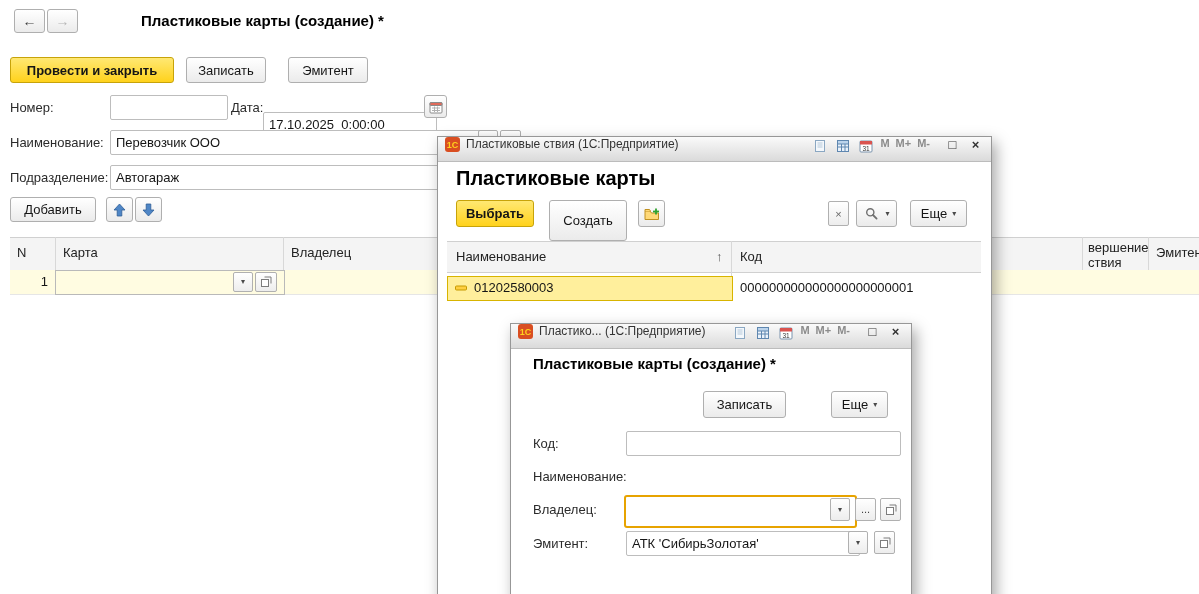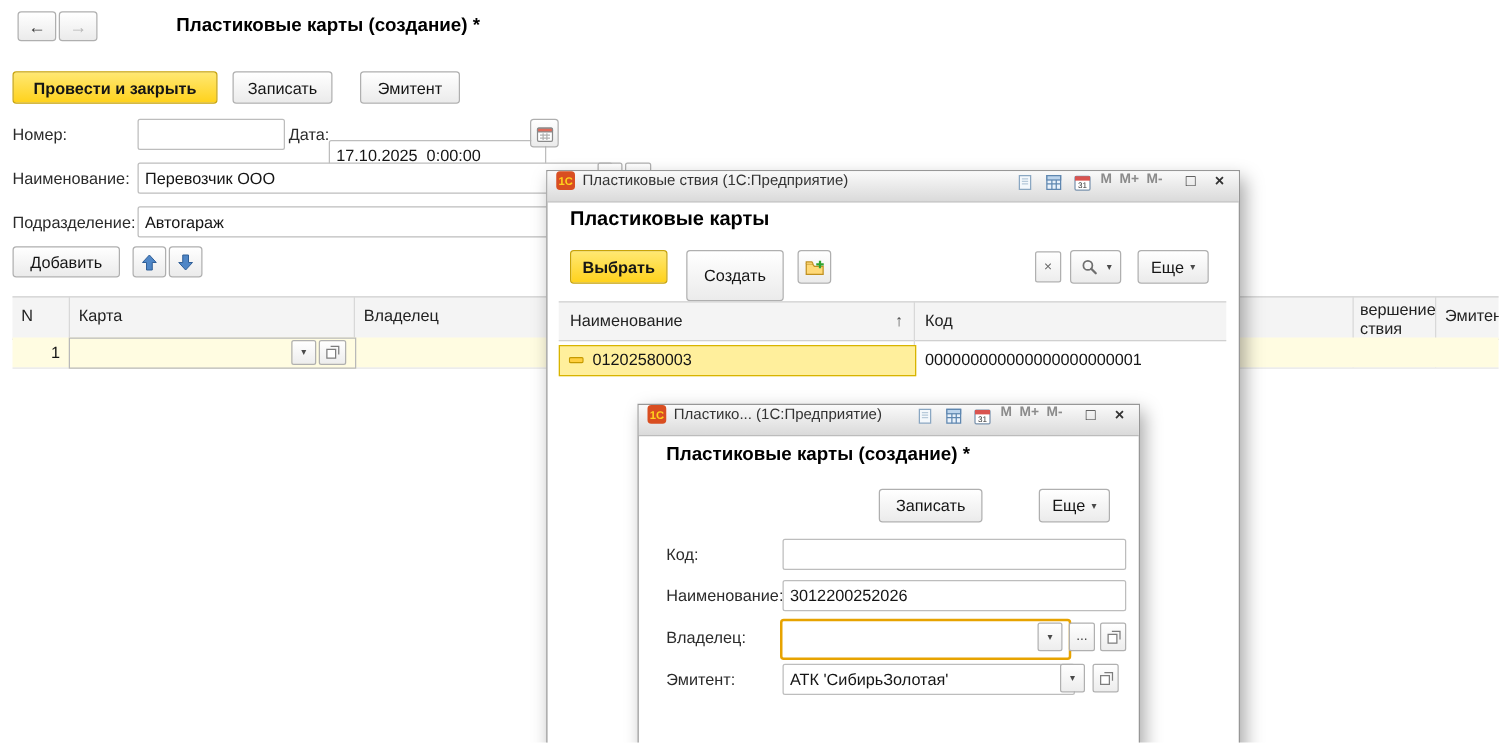--- a/index.html
+++ b/index.html
@@ -171,21 +171,21 @@
           <text x="7" y="11.5" font-size="6.5" text-anchor="middle" fill="#333">31</text>
         </svg>
       </span>
     <span class="mem">М</span>
     <span class="mem">М+</span>
     <span class="mem">М-</span>
     <span class="wctl" style="margin-left:8px">□</span>
     <span class="wctl">×</span>
   </div>
 
-  <div class="ab" style="left:18px;top:30px;font-size:16px;font-weight:700;color:#000">Пластиковые карты</div>
+  <div class="ab" style="left:18px;top:30px;font-size:20px;font-weight:700;color:#000">Пластиковые карты</div>
 
   <button class="btn btn-y" style="left:18px;top:63px;width:78px;height:27px">Выбрать</button>
   <button class="btn" style="left:111px;top:63px;width:78px;height:41px">Создать</button>
   <button class="btn" style="left:200px;top:63px;width:27px;height:27px">
     <span class="tico">
         <svg width="16" height="14" viewBox="0 0 16 14">
           <path d="M1 4 h5 l1.5 2 h7 v6.5 h-13.5 z" fill="#ffd978" stroke="#c09020"></path>
           <path d="M1 4 v-1.5 h4.5 l1 1.5" fill="#ffd978" stroke="#c09020"></path>
           <g stroke="#2fa32f" stroke-width="1.8">
             <line x1="12" y1="1.5" x2="12" y2="7.5"></line>
@@ -268,21 +268,20 @@
   <button class="btn" style="left:192px;top:67px;width:83px;height:27px">Записать</button>
   <button class="btn" style="left:320px;top:67px;width:57px;height:27px">
     <span>Еще</span>
     <span class="chev">▾</span>
   </button>
 
   <div class="lbl" style="left:22px;top:112px">Код:</div>
   <input class="inp" style="left: 115px; top: 107px; width: 263px; height: 23px;" value="">
 
   <div class="lbl" style="left:22px;top:145px">Наименование:</div>
-  <input class="inp" style="left: 115px; top: 140px; width: 263px; height: 23px;" value="3012200252026">
 
   <div class="lbl" style="left:22px;top:178px">Владелец:</div>
   <div class="ab" style="left:113px;top:171px;width:229px;height:29px;border:2px solid #e7a300;border-radius:3px;background:#fff">
     <button class="combo" style="left:204px;top:1px;width:20px;height:23px">
         <span class="chev">▾</span>
       </button>
   </div>
   <button class="combo" style="left:344px;top:174px;width:21px;height:23px">
     <span style="font-size:11px;color:#444;line-height:1">...</span>
   </button>

